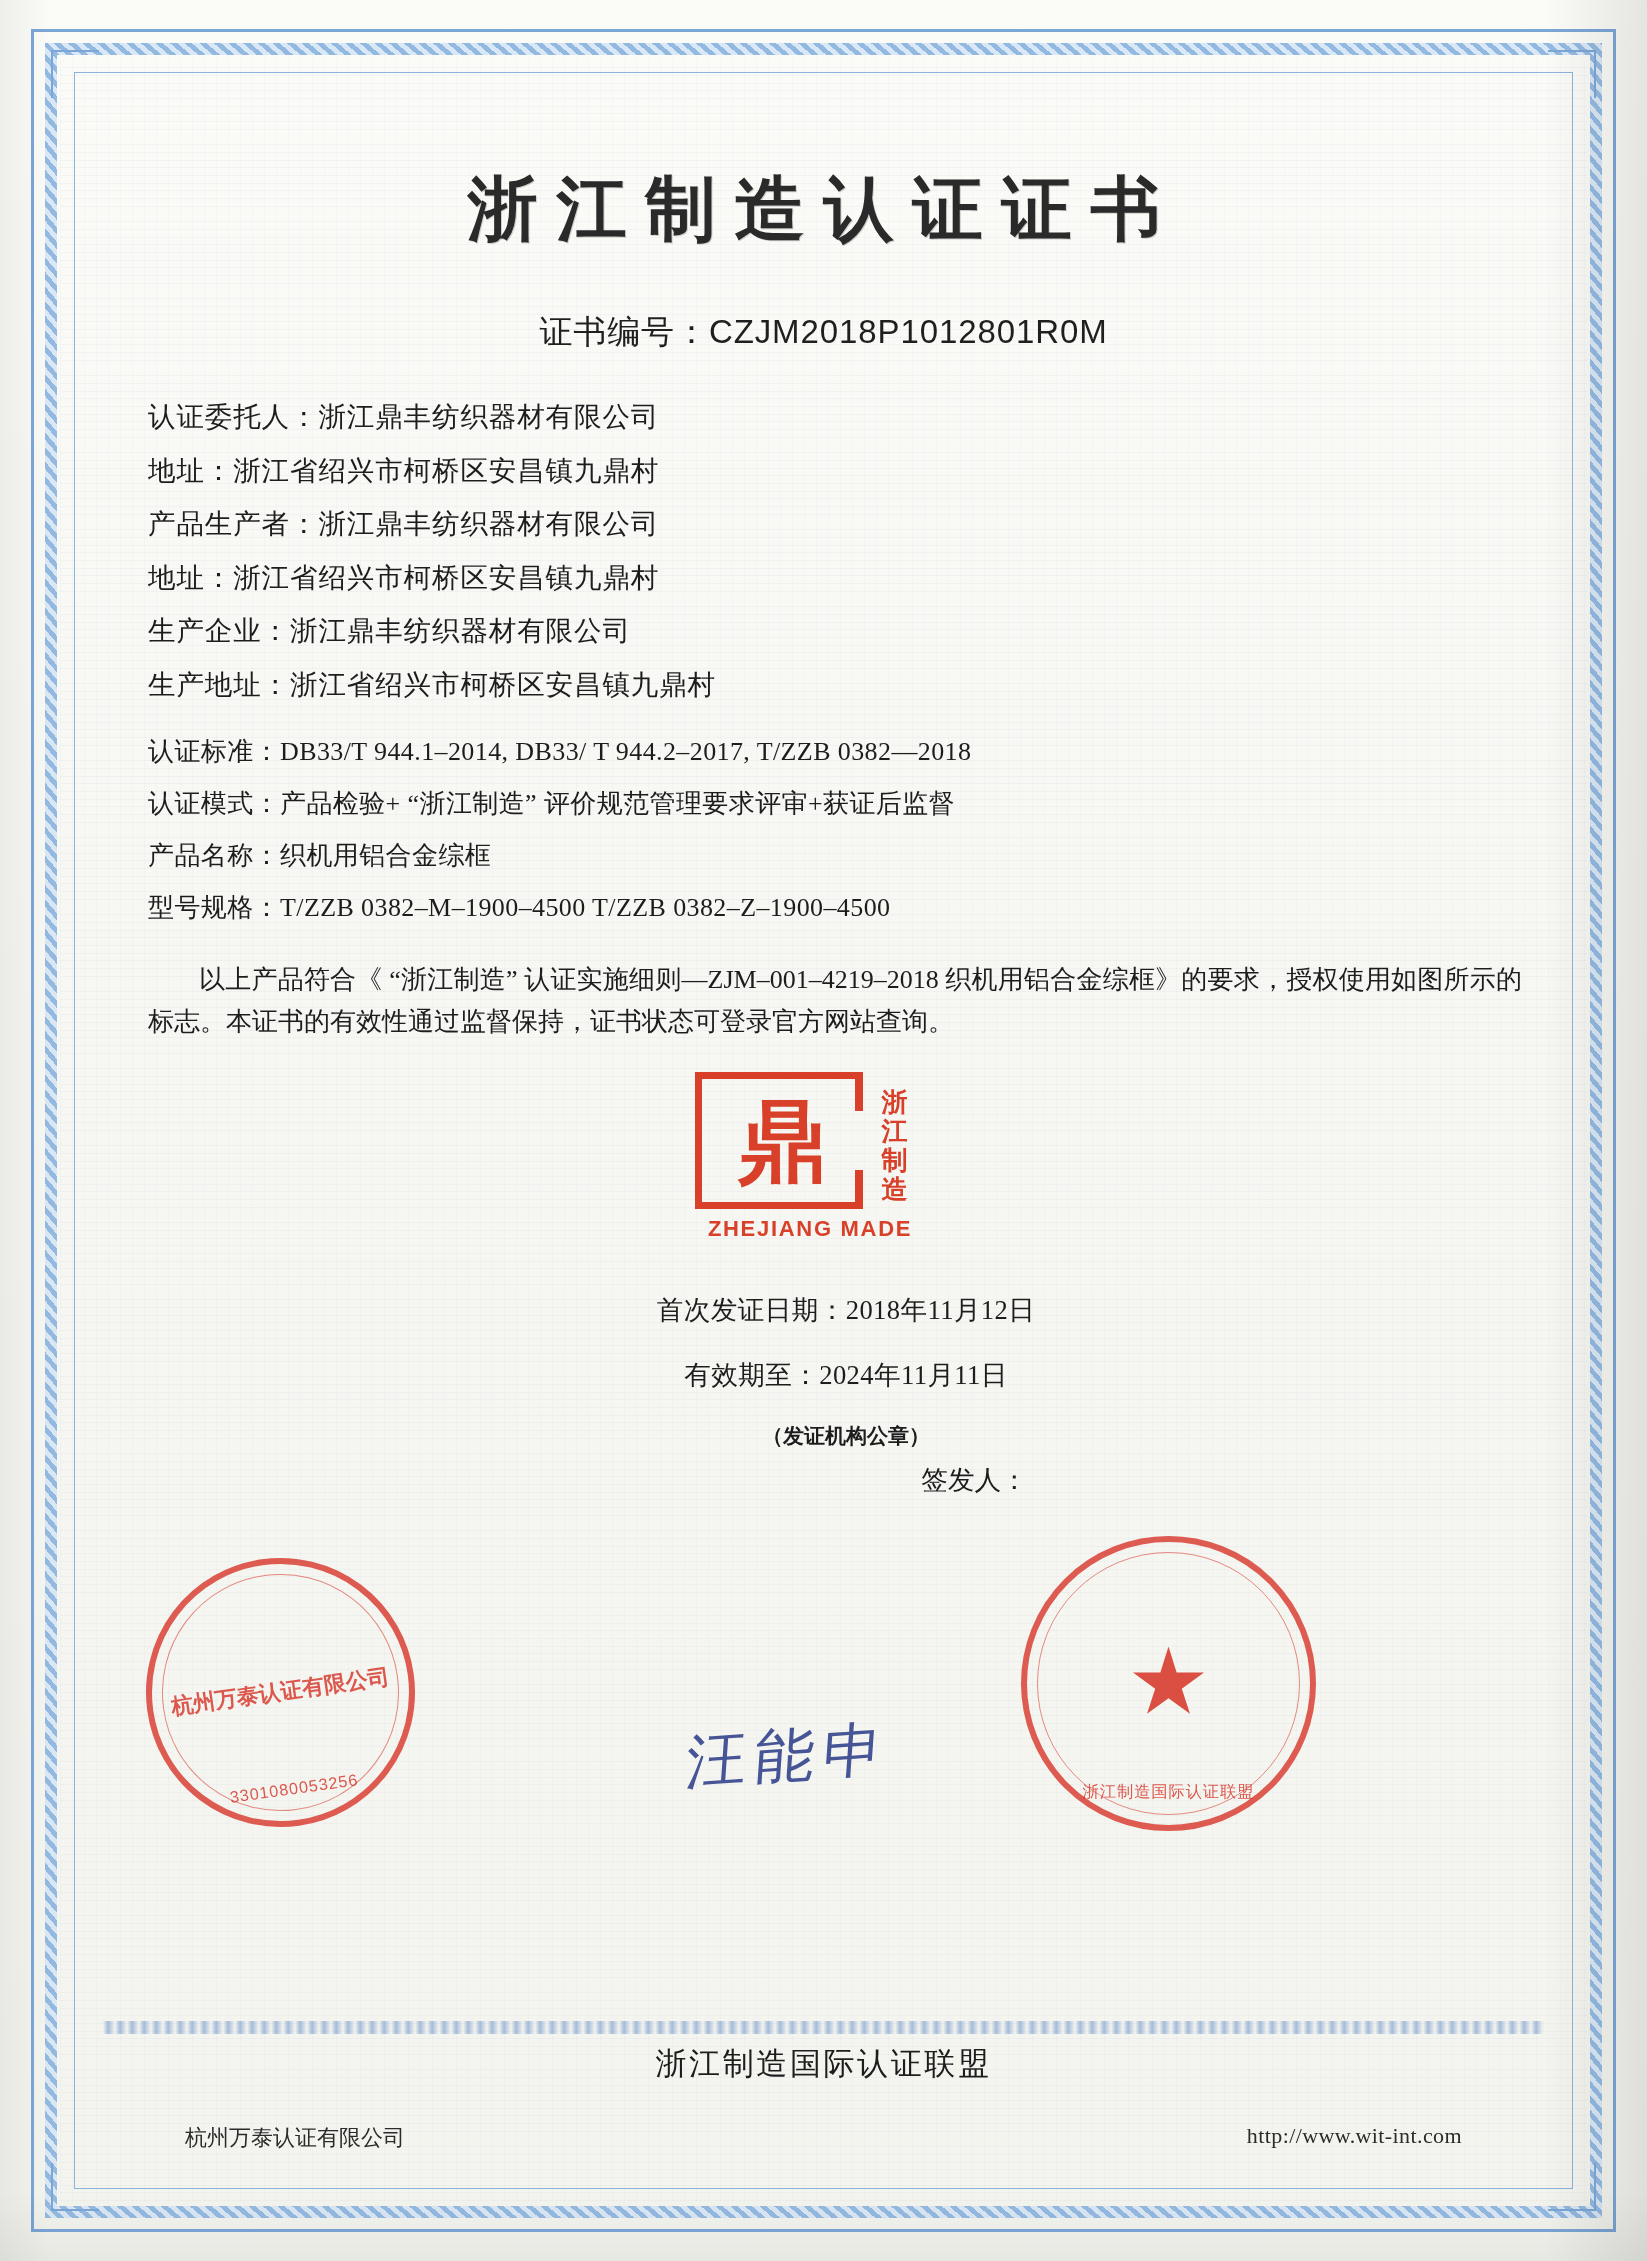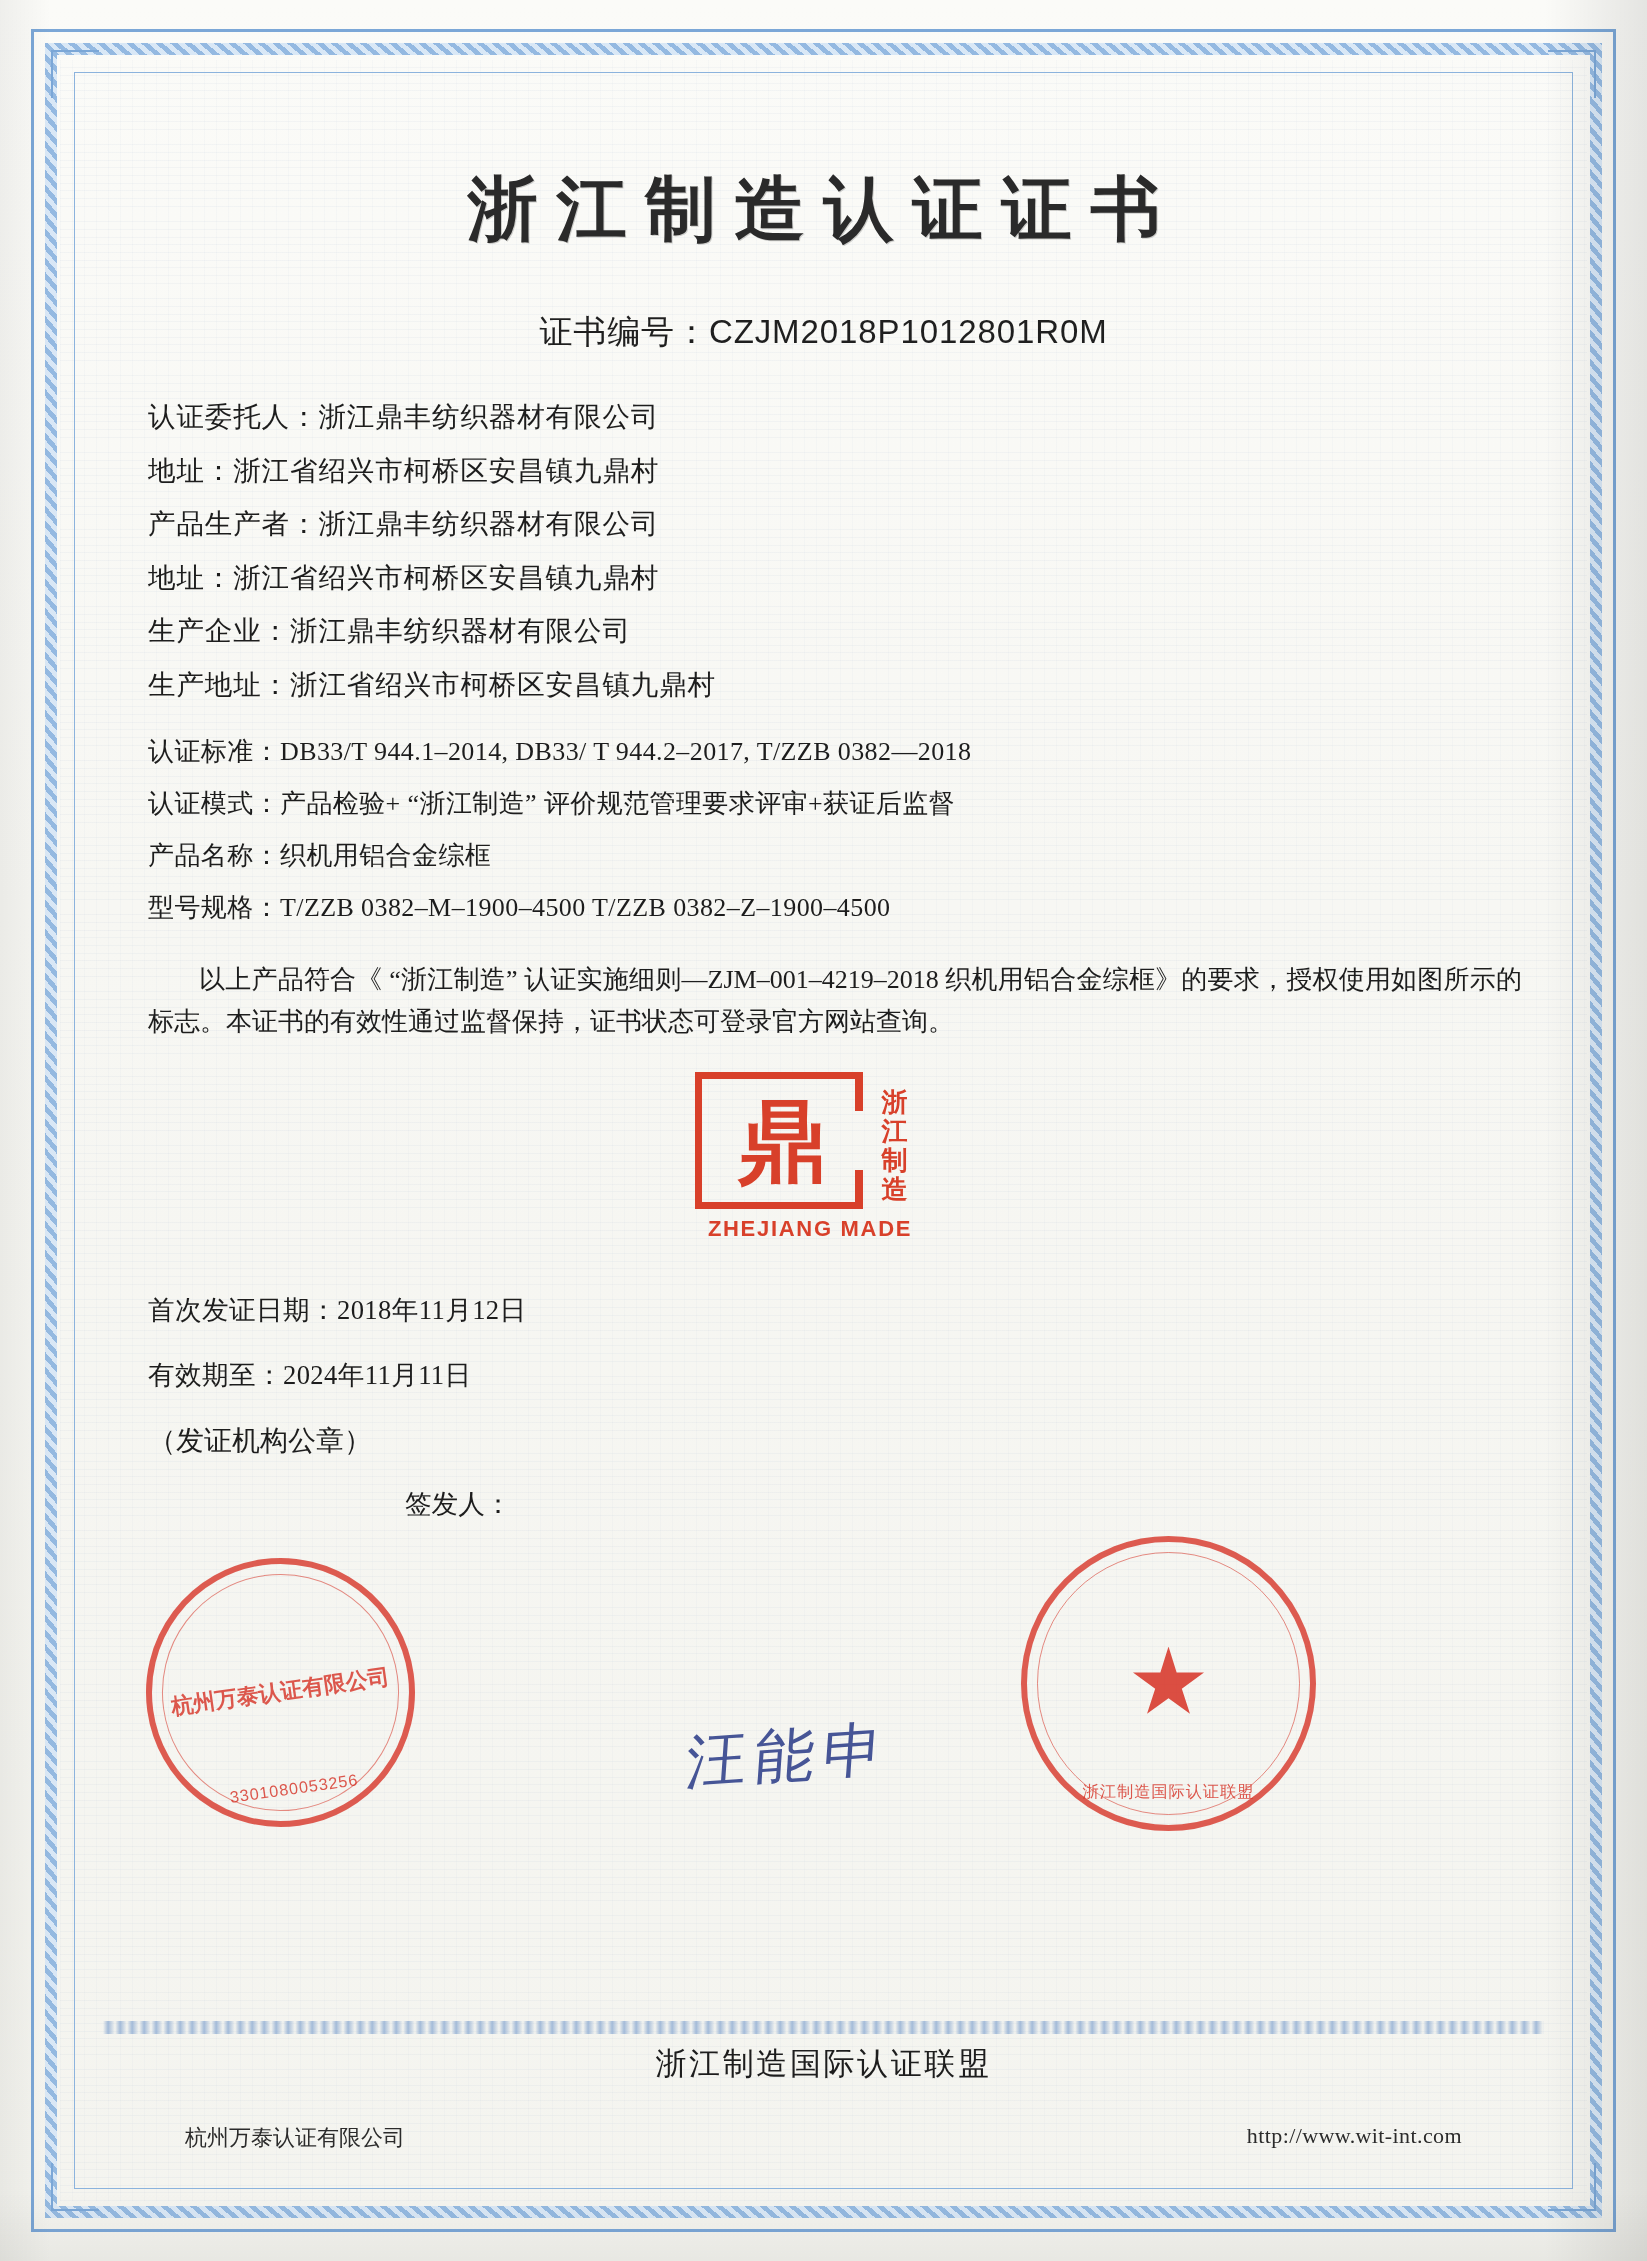--- a/index.html
+++ b/index.html
@@ -212,31 +212,33 @@
     font-size: 22px;
     letter-spacing: 1.7px;
   }
 
   
   .dates {
     margin-top: 36px;
     padding-left: 45px;
     position: relative;
     z-index: 3;
+    text-align: center;
   }
   .date-row {
     font-size: 26.6px;
     color: #1d1d1d;
     margin-bottom: 29px;
     letter-spacing: 0.4px;
   }
   .seal-note {
-    font-size: 28px;
-    color: #1d1d1d;
-    margin-bottom: 26px;
+    font-size: 21px;
+    color: #1d1d1d;
+    margin-bottom: 12px;
+    font-weight: bold;
   }
   .signer {
     padding-left: 257px;
     font-size: 26.6px;
     color: #1d1d1d;
     margin-top: 8px;
   }
 
   
   .seal {

